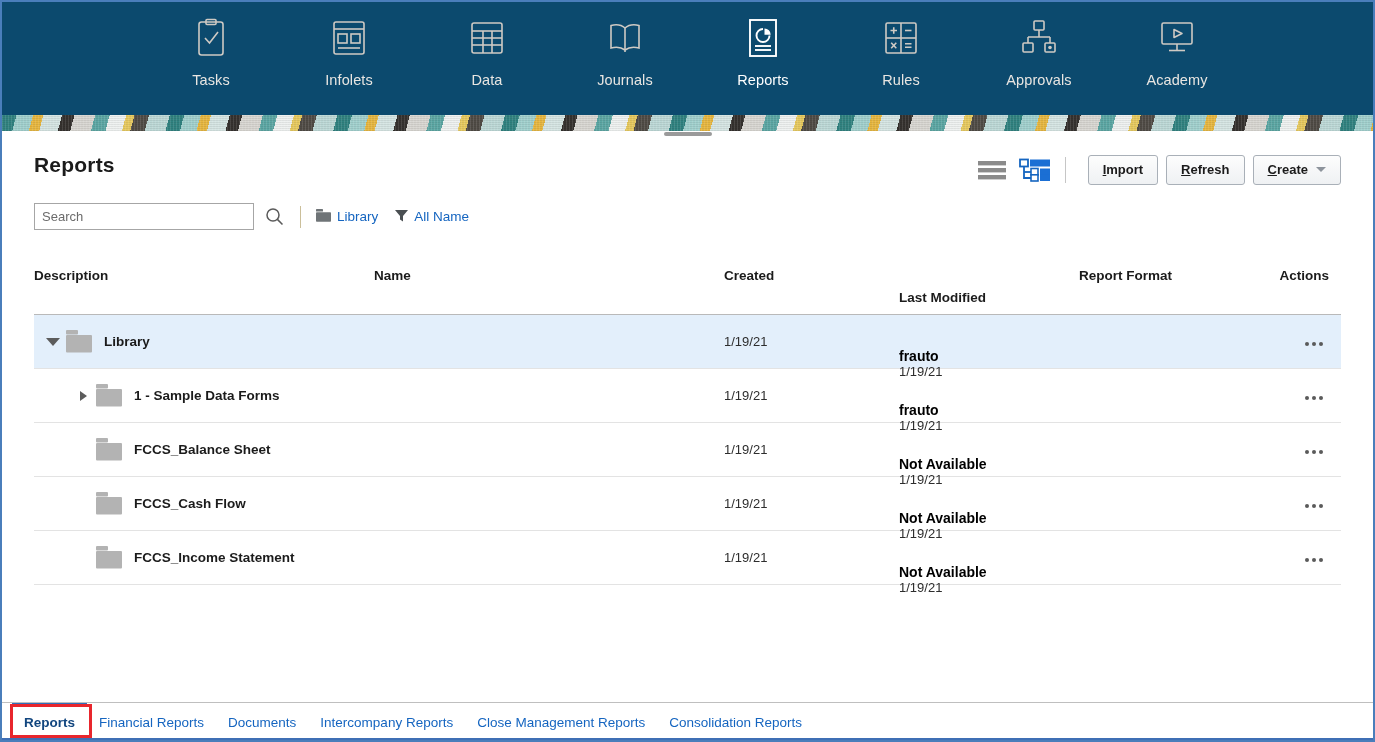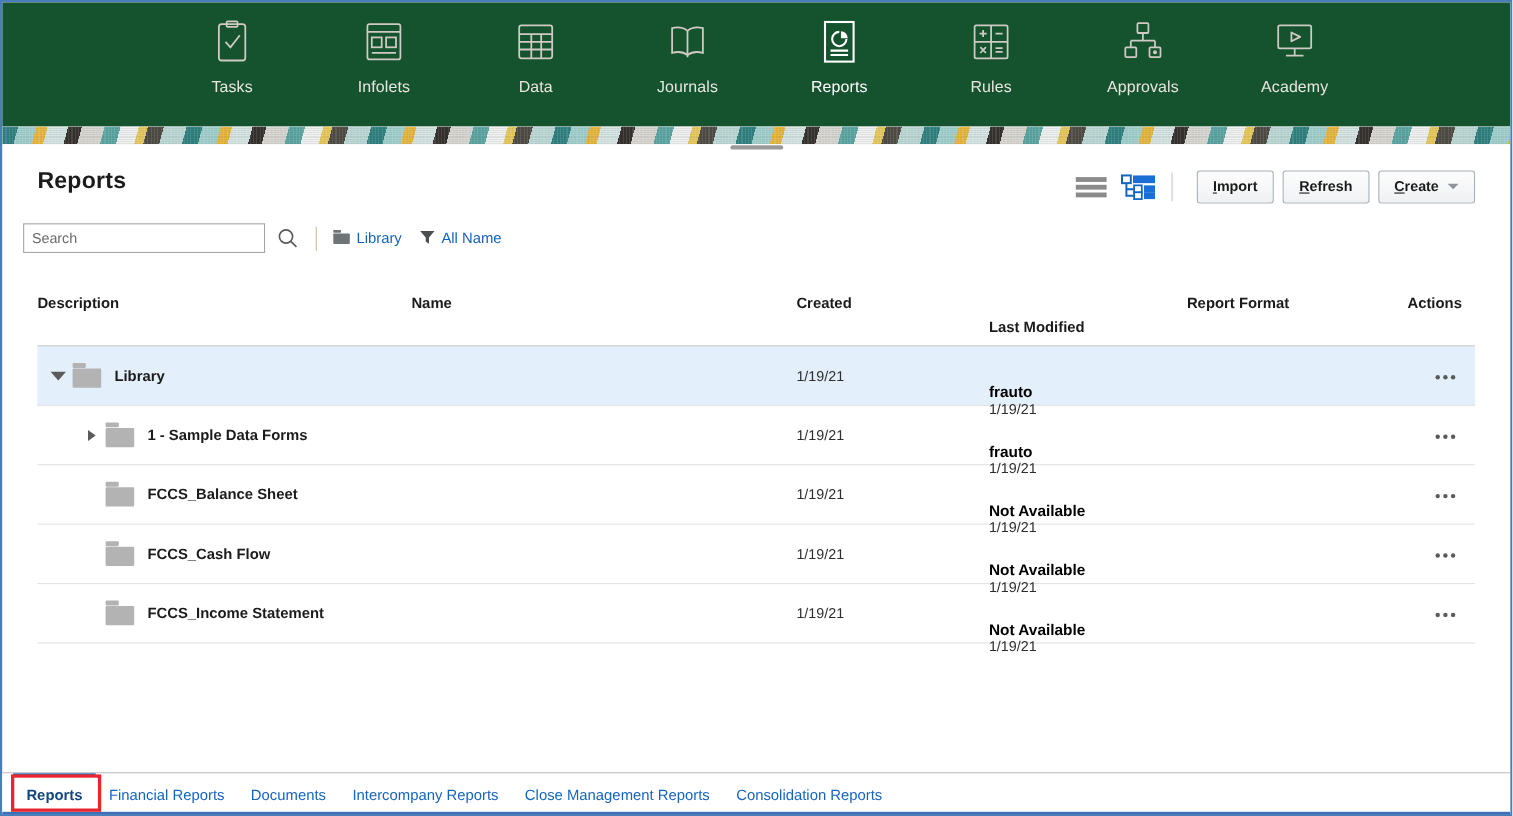--- a/index.html
+++ b/index.html
@@ -13,21 +13,21 @@
     position: relative;
     width: 1375px; height: 742px;
     border: 2px solid #4a7ebb;
     background: #ffffff;
     overflow: hidden;
   }
 
   
   .topnav {
     height: 113px;
-    background: #14532d;
+    background: #0c4a6e;
     display: flex;
     align-items: flex-start;
     justify-content: flex-start;
     padding-left: 140px;
     padding-top: 14px;
   }
   .nav-item {
     width: 138px;
     display: flex;
     flex-direction: column;
@@ -138,21 +138,21 @@
     width: 0; height: 0;
     border-left: 5px solid transparent;
     border-right: 5px solid transparent;
     border-top: 5px solid #8d949c;
   }
 
   
   .search-row {
     display: flex;
     align-items: center;
-    padding: 18px 32px 0 19px;
+    padding: 18px 32px 0 32px;
   }
   .search-box {
     width: 220px;
     height: 27px;
     border: 1px solid #a6a6a6;
     background: #fff;
     font-family: "Liberation Sans", sans-serif;
     font-size: 13px;
     color: #444;
     padding: 0 7px;

